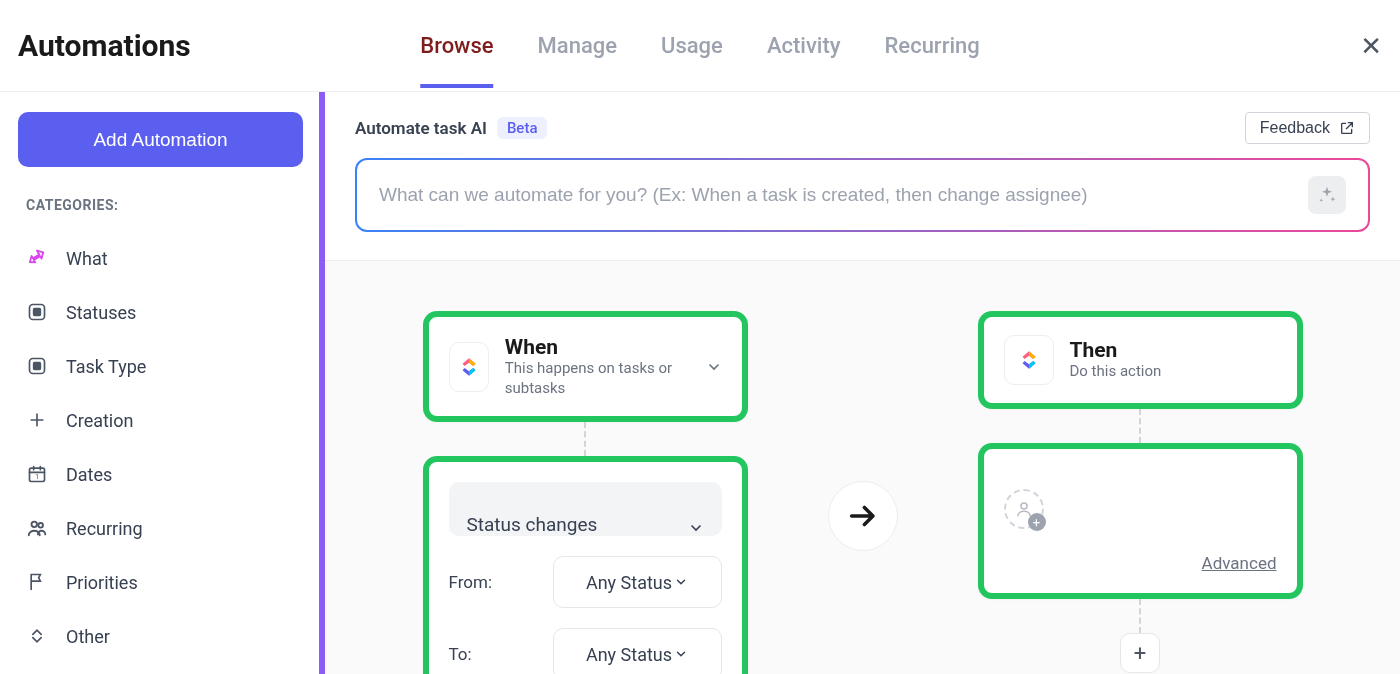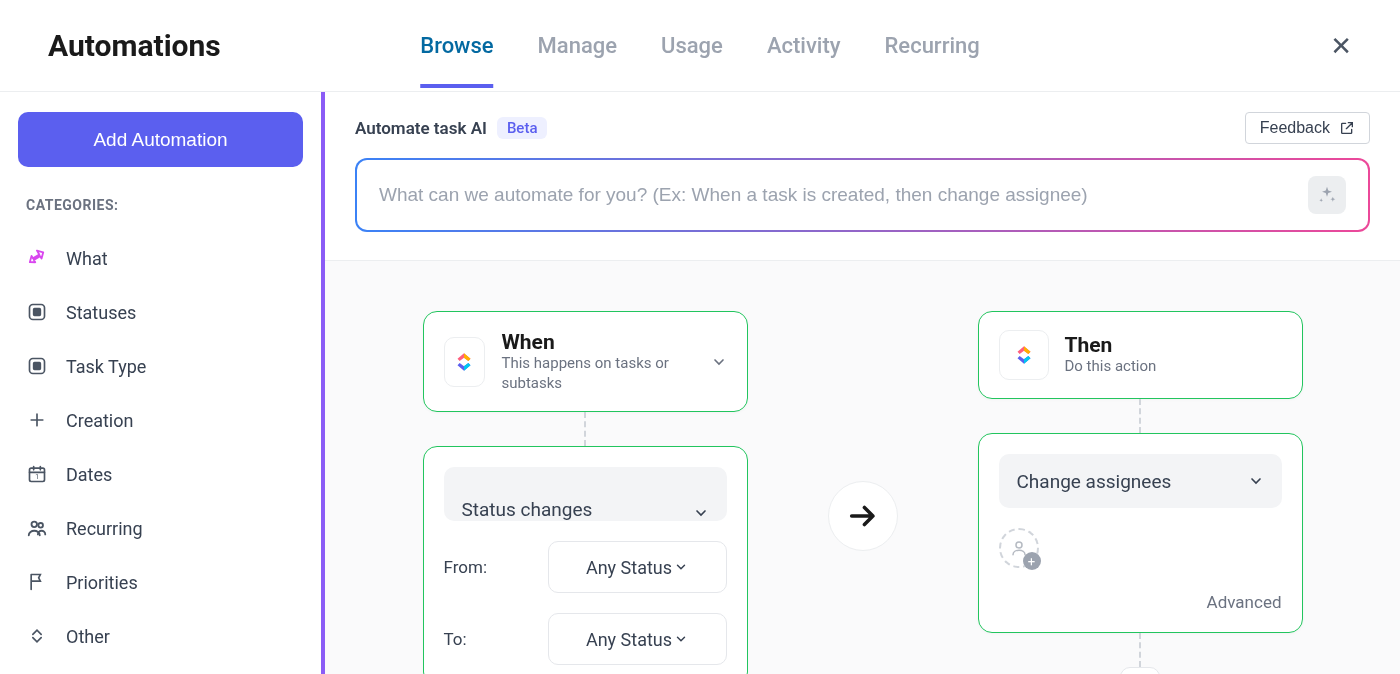--- a/index.html
+++ b/index.html
@@ -8,21 +8,21 @@
       background: #fff;
       color: #1a1a1a;
       width: 1400px;
       height: 674px;
       overflow: hidden;
     }
     .header {
       display: flex;
       align-items: center;
       height: 92px;
-      padding: 0 48px;
+      padding: 0 18px;
       border-bottom: 1px solid #eceef0;
       position: relative;
     }
     .page-title {
       font-size: 30px;
       font-weight: 700;
       color: #1a1a1a;
     }
     .tabs {
       position: absolute;
@@ -33,21 +33,21 @@
     }
     .tab {
       font-size: 22px;
       font-weight: 500;
       color: #9ca3af;
       cursor: pointer;
       padding: 30px 0;
       position: relative;
     }
     .tab.active {
-      color: #0369a1;
+      color: #7f1d1d;
     }
     .tab.active::after {
       content: "";
       position: absolute;
       bottom: 0;
       left: 0;
       right: 0;
       height: 4px;
       background: #5b5fef;
     }
@@ -57,21 +57,21 @@
       color: #4b5563;
       cursor: pointer;
       line-height: 1;
     }
     .body {
       display: flex;
       height: calc(100% - 92px);
     }
     .sidebar {
       width: 325px;
-      border-right: 4px solid #8b5cf6;
+      border-right: 6px solid #8b5cf6;
       padding: 20px 18px 0 18px;
     }
     .add-btn {
       width: 285px;
       height: 55px;
       background: #5b5fef;
       color: #fff;
       border: none;
       border-radius: 10px;
       font-size: 19px;
@@ -191,21 +191,21 @@
       padding-top: 50px;
       gap: 80px;
     }
     .col {
       display: flex;
       flex-direction: column;
       align-items: center;
     }
     .card {
       background: #fff;
-      border: 1px solid #22c55e;
+      border: 6px solid #22c55e;
       border-radius: 14px;
       box-shadow: 0 1px 3px rgba(0,0,0,0.03);
     }
     .hdr-card {
       width: 325px;
       padding: 18px 20px;
       display: flex;
       align-items: center;
       gap: 16px;
     }
@@ -311,20 +311,21 @@
       font-size: 13px;
       display: flex;
       align-items: center;
       justify-content: center;
     }
     .advanced-link {
       margin-top: 24px;
       text-align: right;
       font-size: 17px;
       color: #6b7280;
+      text-decoration: underline;
       cursor: pointer;
     }
     .add-step {
       width: 40px;
       height: 40px;
       border: 1px solid #e5e7eb;
       border-radius: 10px;
       background: #fff;
       display: flex;
       align-items: center;
@@ -538,28 +539,20 @@
                 <path d="M12 20l6-5-2-2-4 3z" fill="#00c8f0"></path>
               </svg>
           </div>
           <div>
             <div class="hdr-title">Then</div>
             <div class="hdr-sub">Do this action</div>
           </div>
         </div>
         <div class="connector"></div>
         <div class="card then-cfg">
-          <div class="action-select">
-            <span>Change assignees</span>
-            <span>
-              <svg width="16" height="16" viewBox="0 0 24 24" fill="none" stroke="currentColor" stroke-width="2.5" stroke-linecap="round">
-                  <path d="M6 9l6 6 6-6"></path>
-                </svg>
-            </span>
-          </div>
           <div class="assignee-circle">
             <svg width="18" height="18" viewBox="0 0 24 24" fill="none" stroke="currentColor" stroke-width="2" stroke-linecap="round">
                 <circle cx="12" cy="8" r="4"></circle>
                 <path d="M4 21c0-4 4-6 8-6s8 2 8 6"></path>
               </svg>
             <span class="plus">+</span>
           </div>
           <div class="advanced-link">Advanced</div>
         </div>
         <div class="connector"></div>

